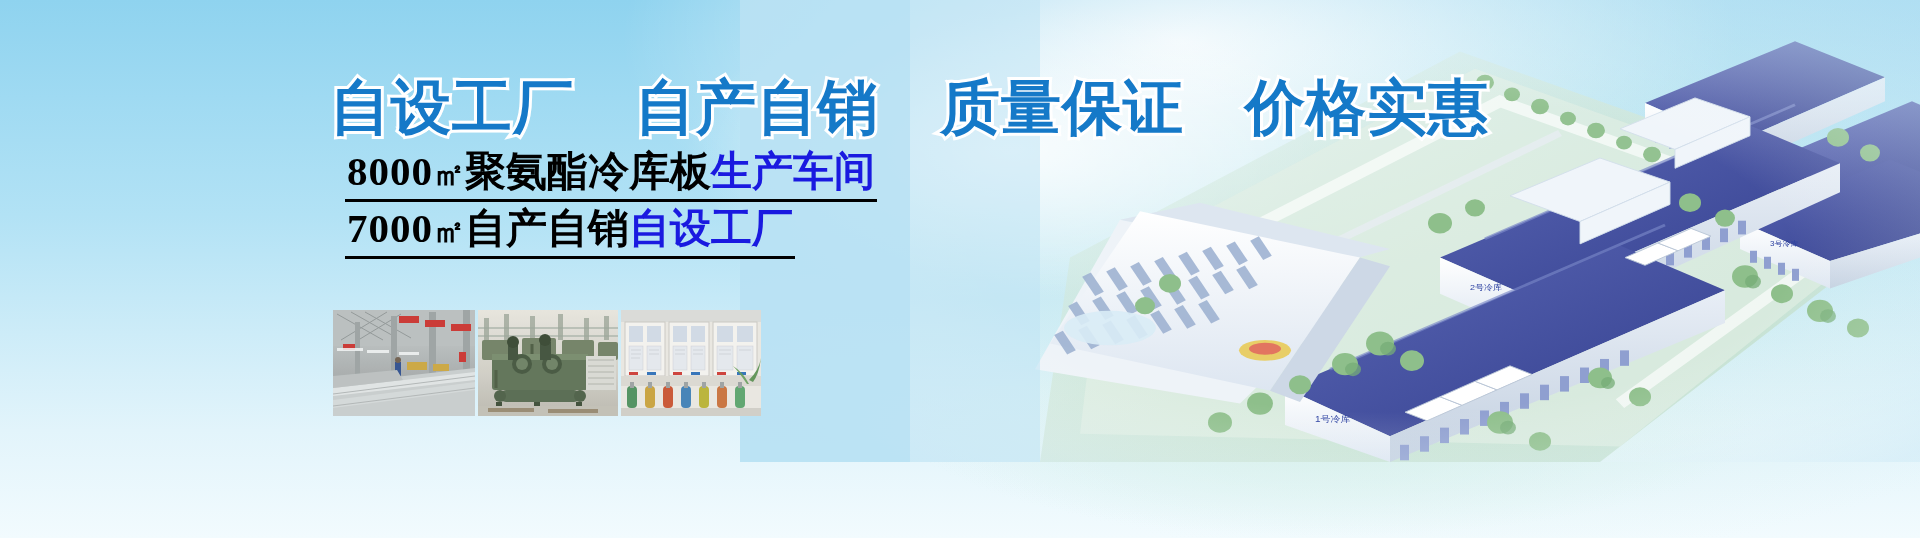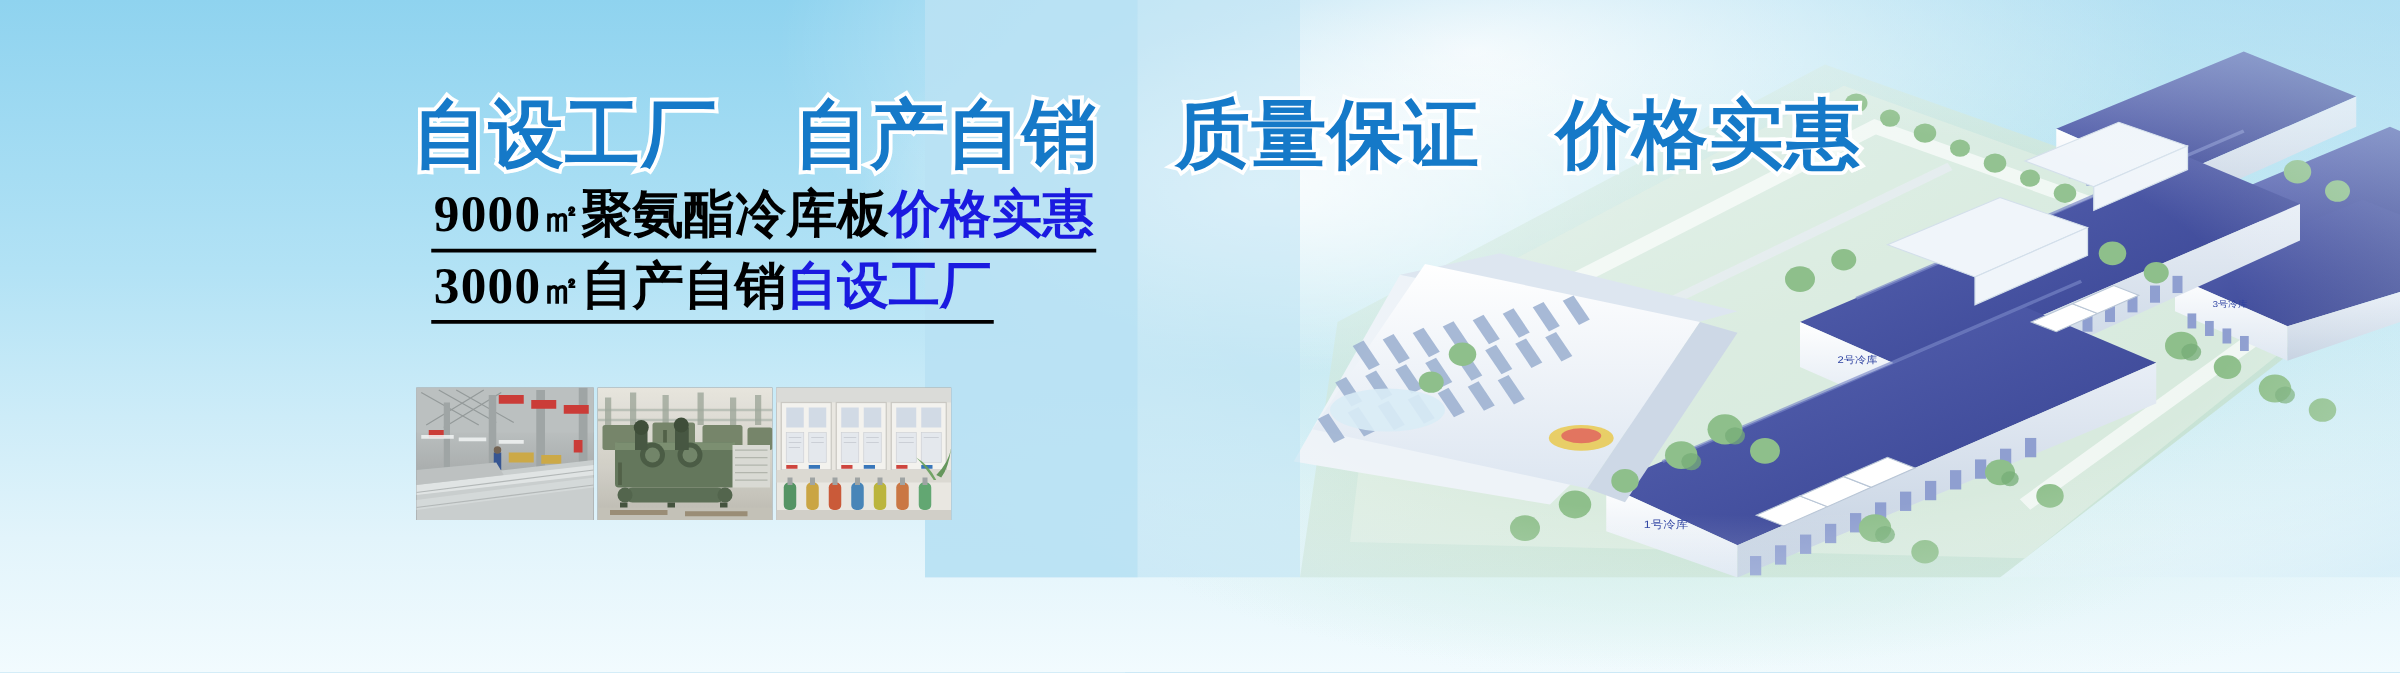--- a/index.html
+++ b/index.html
@@ -322,26 +322,26 @@
     </svg>
   </div>
 
   <div class="headline">
     <span class="hl-inner">自设工厂　自产自销　质量保证　价格实惠</span>
   </div>
 
   <div class="speclines">
     <div>
       <div class="specline">
-        <span class="num">9000</span><span class="sqm">㎡</span><span>聚氨酯冷库板</span><span class="hi">价格实惠</span>
+        <span class="num">8000</span><span class="sqm">㎡</span><span>聚氨酯冷库板</span><span class="hi">生产车间</span>
       </div>
     </div>
     <div>
       <div class="specline">
-        <span class="num">3000</span><span class="sqm">㎡</span><span>自产自销</span><span class="hi">自设工厂</span>
+        <span class="num">7000</span><span class="sqm">㎡</span><span>自产自销</span><span class="hi">自设工厂</span>
       </div>
     </div>
   </div>
 
   <div class="photos">
 
     <div class="photo p1">
       <svg viewBox="0 0 142 106" preserveAspectRatio="none">
         <defs>
           <linearGradient id="f1a" x1="0" y1="0" x2="0" y2="1">

